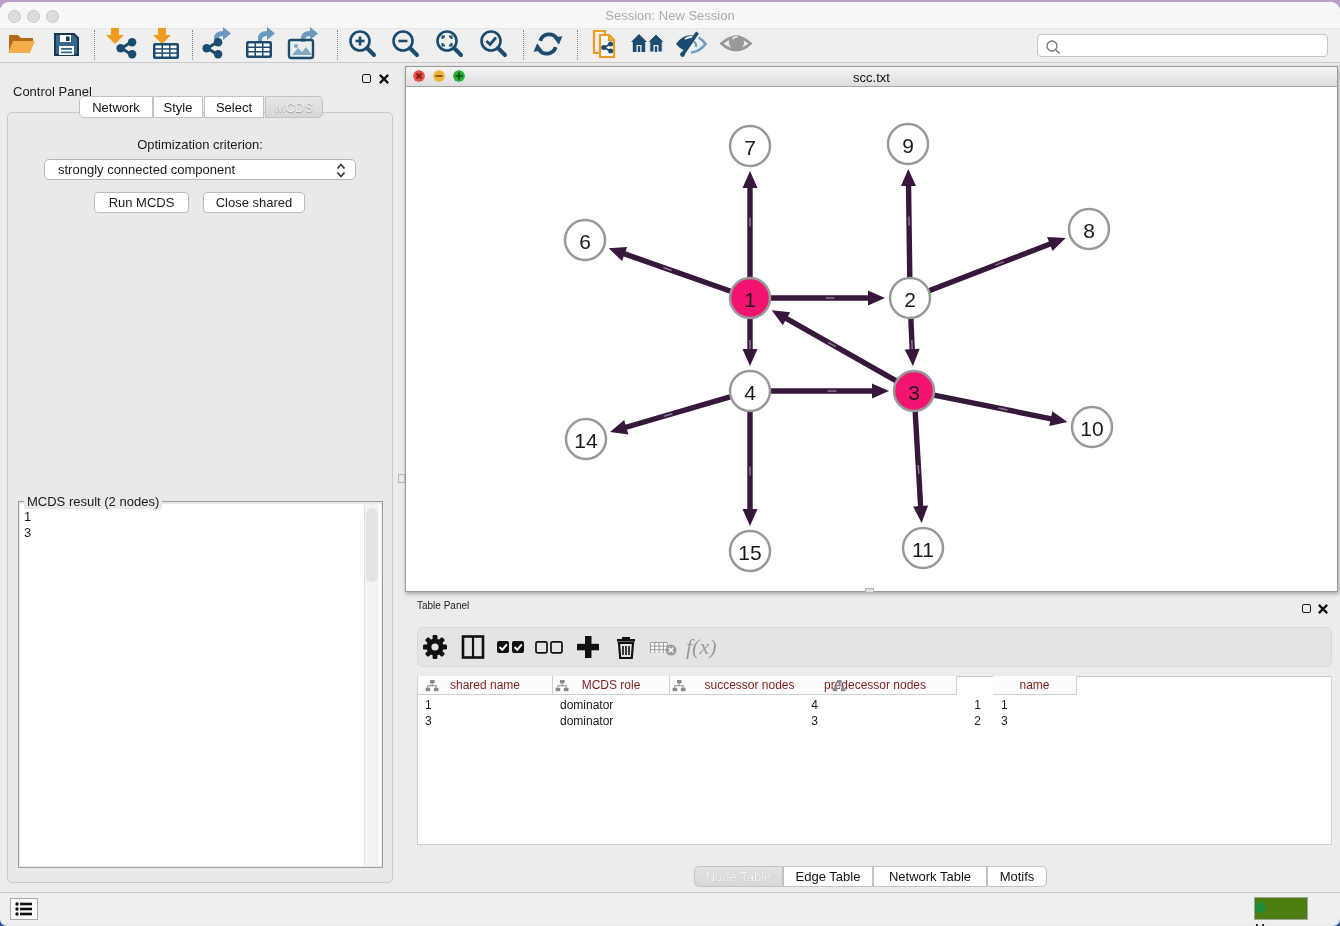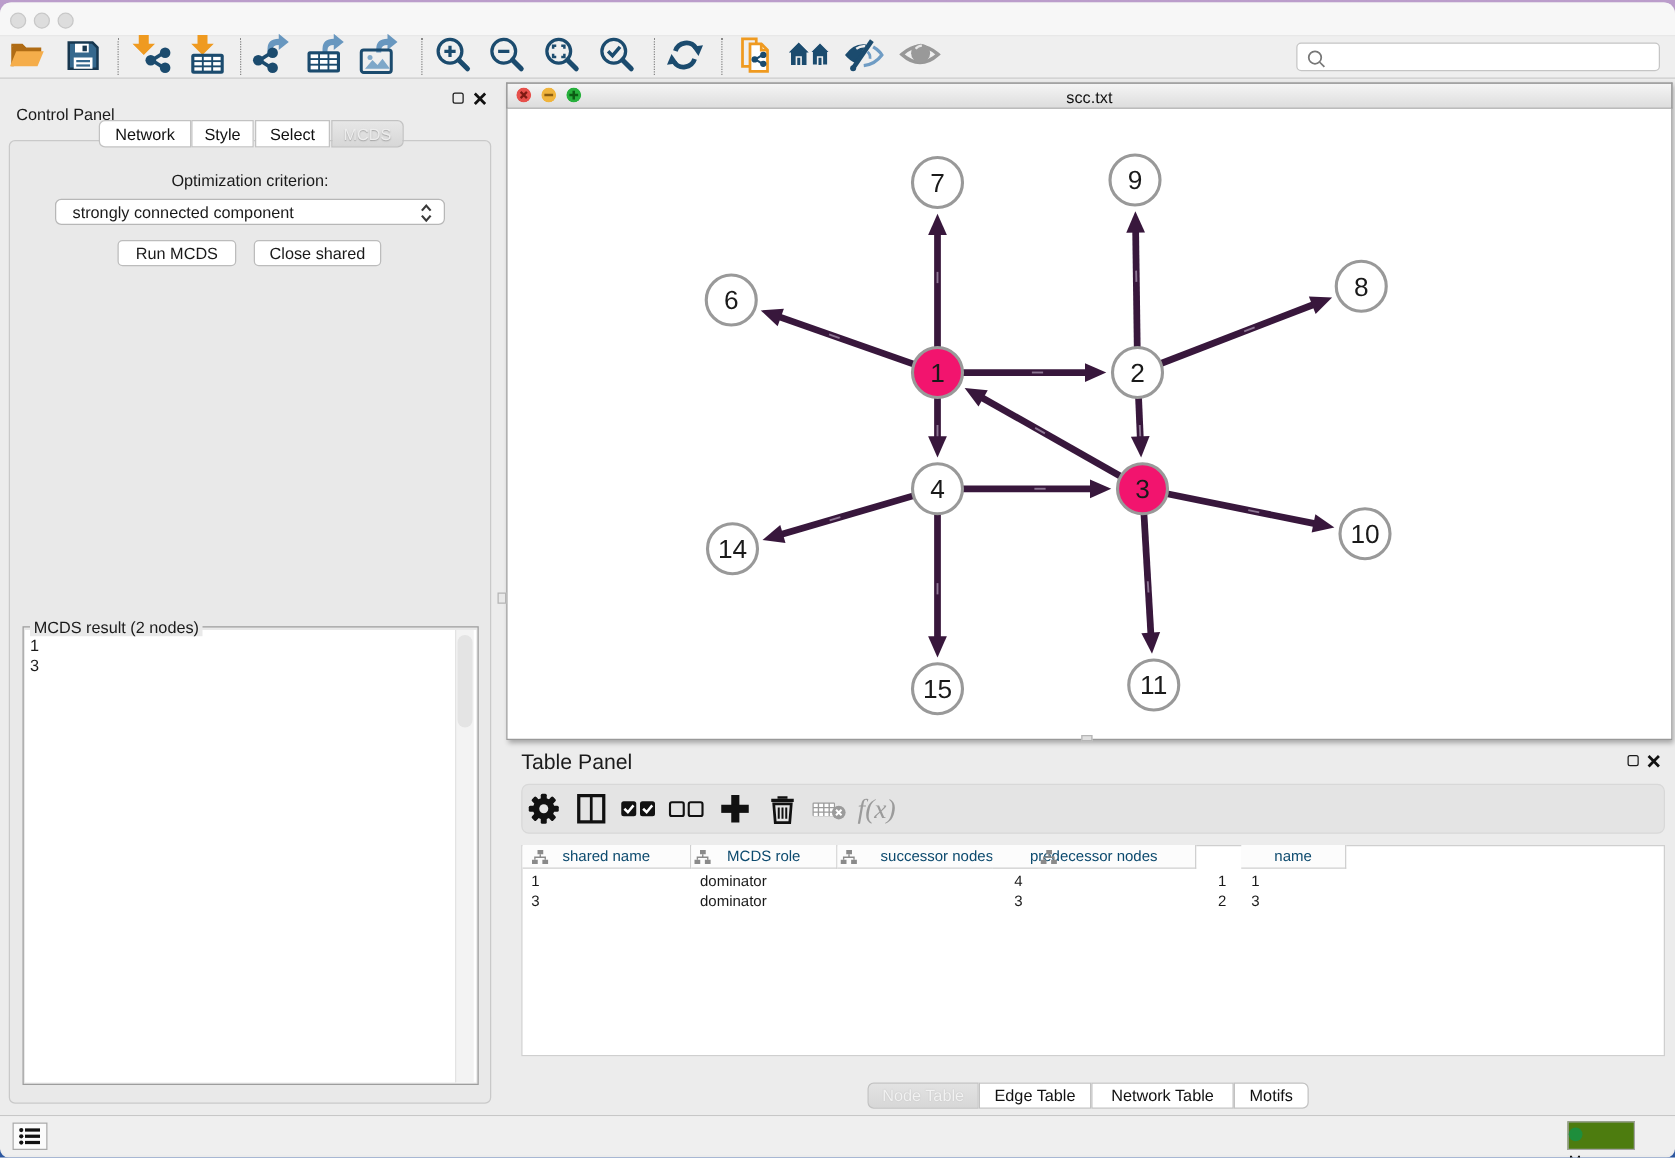--- a/index.html
+++ b/index.html
@@ -19,39 +19,40 @@
 .tabsel { background:linear-gradient(#e7e7e7,#d7d7d7); color:#ededed; text-shadow:0 1px 1px #9f9f9f; }
 .optlabel { position:absolute; left:0px; top:137px; width:400px; text-align:center; font-size:13px; color:#1a1a1a; }
 .dropdown { position:absolute; left:44px; top:159px; width:312px; height:21px; background:#ffffff; border:1px solid #b7b7b7; border-radius:5px; font-size:13px; color:#1a1a1a; line-height:19px; padding-left:13px; }
 .btn { position:absolute; top:192px; height:21px; background:#ffffff; border:1px solid #bcbcbc; border-radius:4px; font-size:13px; color:#1a1a1a; text-align:center; line-height:19px; }
 .fieldset { position:absolute; left:18px; top:501px; width:365px; height:367px; border:1px solid #9d9d9d; }
 .legend { position:absolute; left:24px; top:494px; background:#e9e9e9; padding:0 3px; font-size:13px; color:#1a1a1a; }
 .netwin { position:absolute; left:405px; top:66px; width:933px; height:526px; background:#ffffff; border:1px solid #999; box-shadow:1px 2px 4px rgba(0,0,0,0.3); }
 .nt { position:absolute; left:405px; top:66px; width:933px; height:21px; background:linear-gradient(#f5f5f5,#dddddd); border:1px solid #999; border-bottom:1px solid #a5a5a5; }
 .net-title { position:absolute; left:405px; top:70px; width:933px; text-align:center; font-size:13px; color:#111; }
 .light { position:absolute; top:70px; width:12px; height:12px; border-radius:50%; }
-.tp-title { position:absolute; left:417px; top:600px; font-size:17px; color:#1a1a1a; }
+.tp-title { position:absolute; left:417px; top:600px; font-size:10px; color:#1a1a1a; }
 .tp-toolbar { position:absolute; left:417px; top:627px; width:915px; height:40px; background:#e4e4e4; border:1px solid #d8d8d8; border-radius:6px; }
 .tp-table { position:absolute; left:417px; top:676px; width:915px; height:169px; background:#ffffff; border:1px solid #cfcfcf; }
-.th { position:absolute; top:676px; height:19px; border-right:1px solid #d0d0d0; border-bottom:1px solid #d0d0d0; font-size:12px; color:#0c4a6e; text-align:center; line-height:18px; background:#fcfcfc; }
+.th { position:absolute; top:676px; height:19px; border-right:1px solid #d0d0d0; border-bottom:1px solid #d0d0d0; font-size:12px; color:#7f1d1d; text-align:center; line-height:18px; background:#fcfcfc; }
 .td { position:absolute; font-size:12px; color:#1a1a1a; }
 .btab { position:absolute; top:866px; height:21px; background:#ffffff; border:1px solid #c2c2c2; font-size:13px; color:#111; text-align:center; line-height:20px; }
 .btab.tabsel { background:linear-gradient(#e3e3e3,#d7d7d7); color:#f2f2f2; text-shadow:0 0 1px #b5b5b5;text-align:center; }
 .statusbar { position:absolute; left:0; top:892px; width:1340px; height:32px; background:#efefef; border-top:1px solid #c7c7c7; border-radius:0 0 7px 7px; }
 .listbtn { position:absolute; left:10px; top:898px; width:28px; height:22px; background:#fbfbfb; border:1px solid #a9a9a9; }
 .membtn { position:absolute; left:1254px; top:897px; width:54px; height:23px; background:#4d7c0f; border:1px solid #a2a2a2; font-size:12px; color:#111; text-align:left; line-height:21px; }
 .fico { position:absolute; width:9px; height:9px; border:1.6px solid #1a1a1a; border-radius:2px; }
 </style>
 </head>
 <body>
 <div class="win"></div>
 <div class="titlebar">
   <div class="tl" style="left:8px"></div>
   <div class="tl" style="left:27px"></div>
   <div class="tl" style="left:46px"></div>
+  <div class="titletext">Session: New Session</div>
 </div>
 <div class="toolbar"></div>
 <div class="sep" style="left:94px"></div>
 <div class="sep" style="left:192px"></div>
 <div class="sep" style="left:337px"></div>
 <div class="sep" style="left:523px"></div>
 <div class="sep" style="left:577px"></div>
 <div class="searchbox">
     <svg width="18" height="18" style="position:absolute;left:6px;top:3px" viewBox="0 0 18 18">
       <circle cx="8" cy="8" r="5" fill="none" stroke="#777" stroke-width="1.4"></circle>

